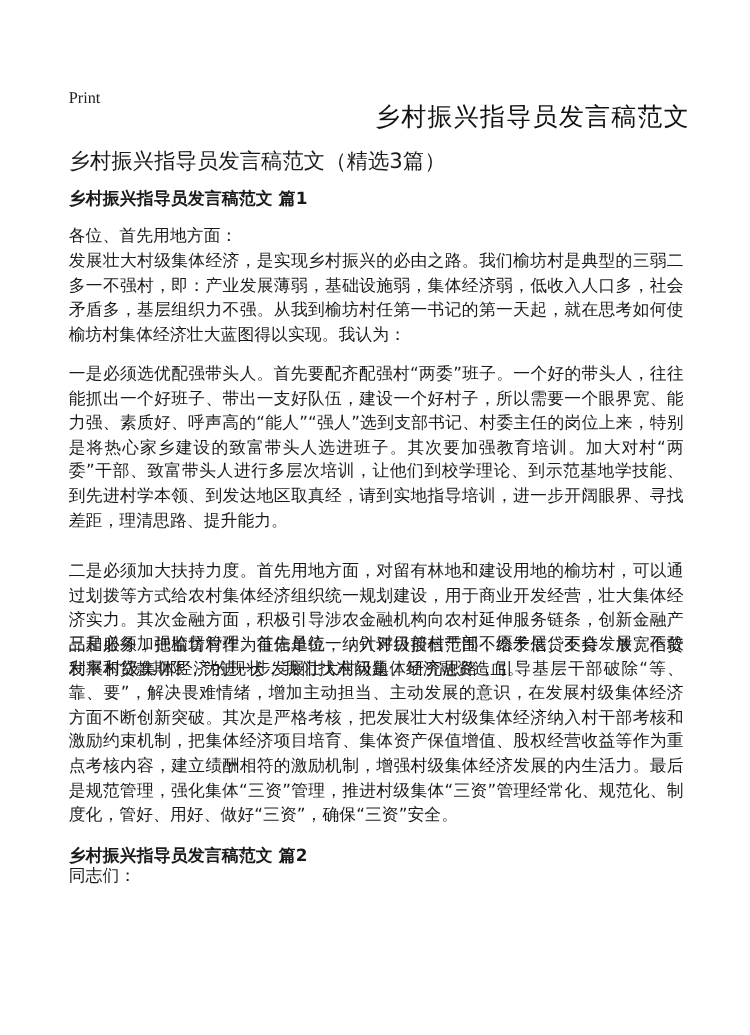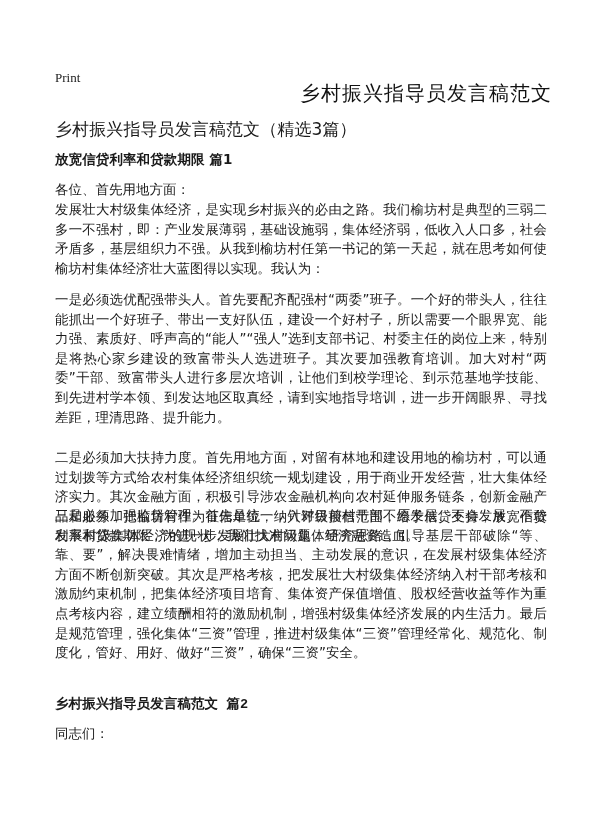--- a/index.html
+++ b/index.html
@@ -16,27 +16,27 @@
 </style>
 </head>
 <body>
 
 <div class="print">Print</div>
 
 <div class="title">乡村振兴指导员发言稿范文</div>
 
 <div class="p sub" style="top:120px;">乡村振兴指导员发言稿范文（精选3篇）</div>
 
-<div class="p h" style="top:150px;">放宽信贷利率和贷款期限 篇1</div>
+<div class="p h" style="top:150px;">乡村振兴指导员发言稿范文 篇1</div>
 
 <div class="p" style="top:180px;">各位、首先用地方面：</div>
 
 <div class="p" style="top:200px;">发展壮大村级集体经济，是实现乡村振兴的必由之路。我们榆坊村是典型的三弱二多一不强村，即：产业发展薄弱，基础设施弱，集体经济弱，低收入人口多，社会矛盾多，基层组织力不强。从我到榆坊村任第一书记的第一天起，就在思考如何使榆坊村集体经济壮大蓝图得以实现。我认为：</div>
 
 <div class="p" style="top:290px;">一是必须选优配强带头人。首先要配齐配强村“两委”班子。一个好的带头人，往往能抓出一个好班子、带出一支好队伍，建设一个好村子，所以需要一个眼界宽、能力强、素质好、呼声高的“能人”“强人”选到支部书记、村委主任的岗位上来，特别是将热心家乡建设的致富带头人选进班子。其次要加强教育培训。加大对村“两委”干部、致富带头人进行多层次培训，让他们到校学理论、到示范基地学技能、到先进村学本领、到发达地区取真经，请到实地指导培训，进一步开阔眼界、寻找差距，理清思路、提升能力。</div>
 
 <div class="p" style="top:448px;">二是必须加大扶持力度。首先用地方面，对留有林地和建设用地的榆坊村，可以通过划拨等方式给农村集体经济组织统一规划建设，用于商业开发经营，壮大集体经济实力。其次金融方面，积极引导涉农金融机构向农村延伸服务链条，创新金融产品和服务，把榆坊村作为征信单位，纳入评级授信范围，给予信贷支持，放宽信贷利率和贷款期限，为进一步发展壮大村级集体经济融资造血。</div>
 
 <div class="p" style="top:506px;">三是必须加强监督管理。首先是统一，针对目前村干部不愿发展、不会发展、不敢发展村级集体经济的现状，我们找准问题、研究思路，引导基层干部破除“等、靠、要”，解决畏难情绪，增加主动担当、主动发展的意识，在发展村级集体经济方面不断创新突破。其次是严格考核，把发展壮大村级集体经济纳入村干部考核和激励约束机制，把集体经济项目培育、集体资产保值增值、股权经营收益等作为重点考核内容，建立绩酬相符的激励机制，增强村级集体经济发展的内生活力。最后是规范管理，强化集体“三资”管理，推进村级集体“三资”管理经常化、规范化、制度化，管好、用好、做好“三资”，确保“三资”安全。</div>
 
-<div class="p h" style="top:695px;font-family:Liberation Mono, monospace;">乡村振兴指导员发言稿范文 篇2</div>
+<div class="p h" style="top:676px;">乡村振兴指导员发言稿范文 篇2</div>
 
-<div class="p" style="top:724px;">同志们：</div>
+<div class="p" style="top:692px;">同志们：</div>
 
 </body></html>

